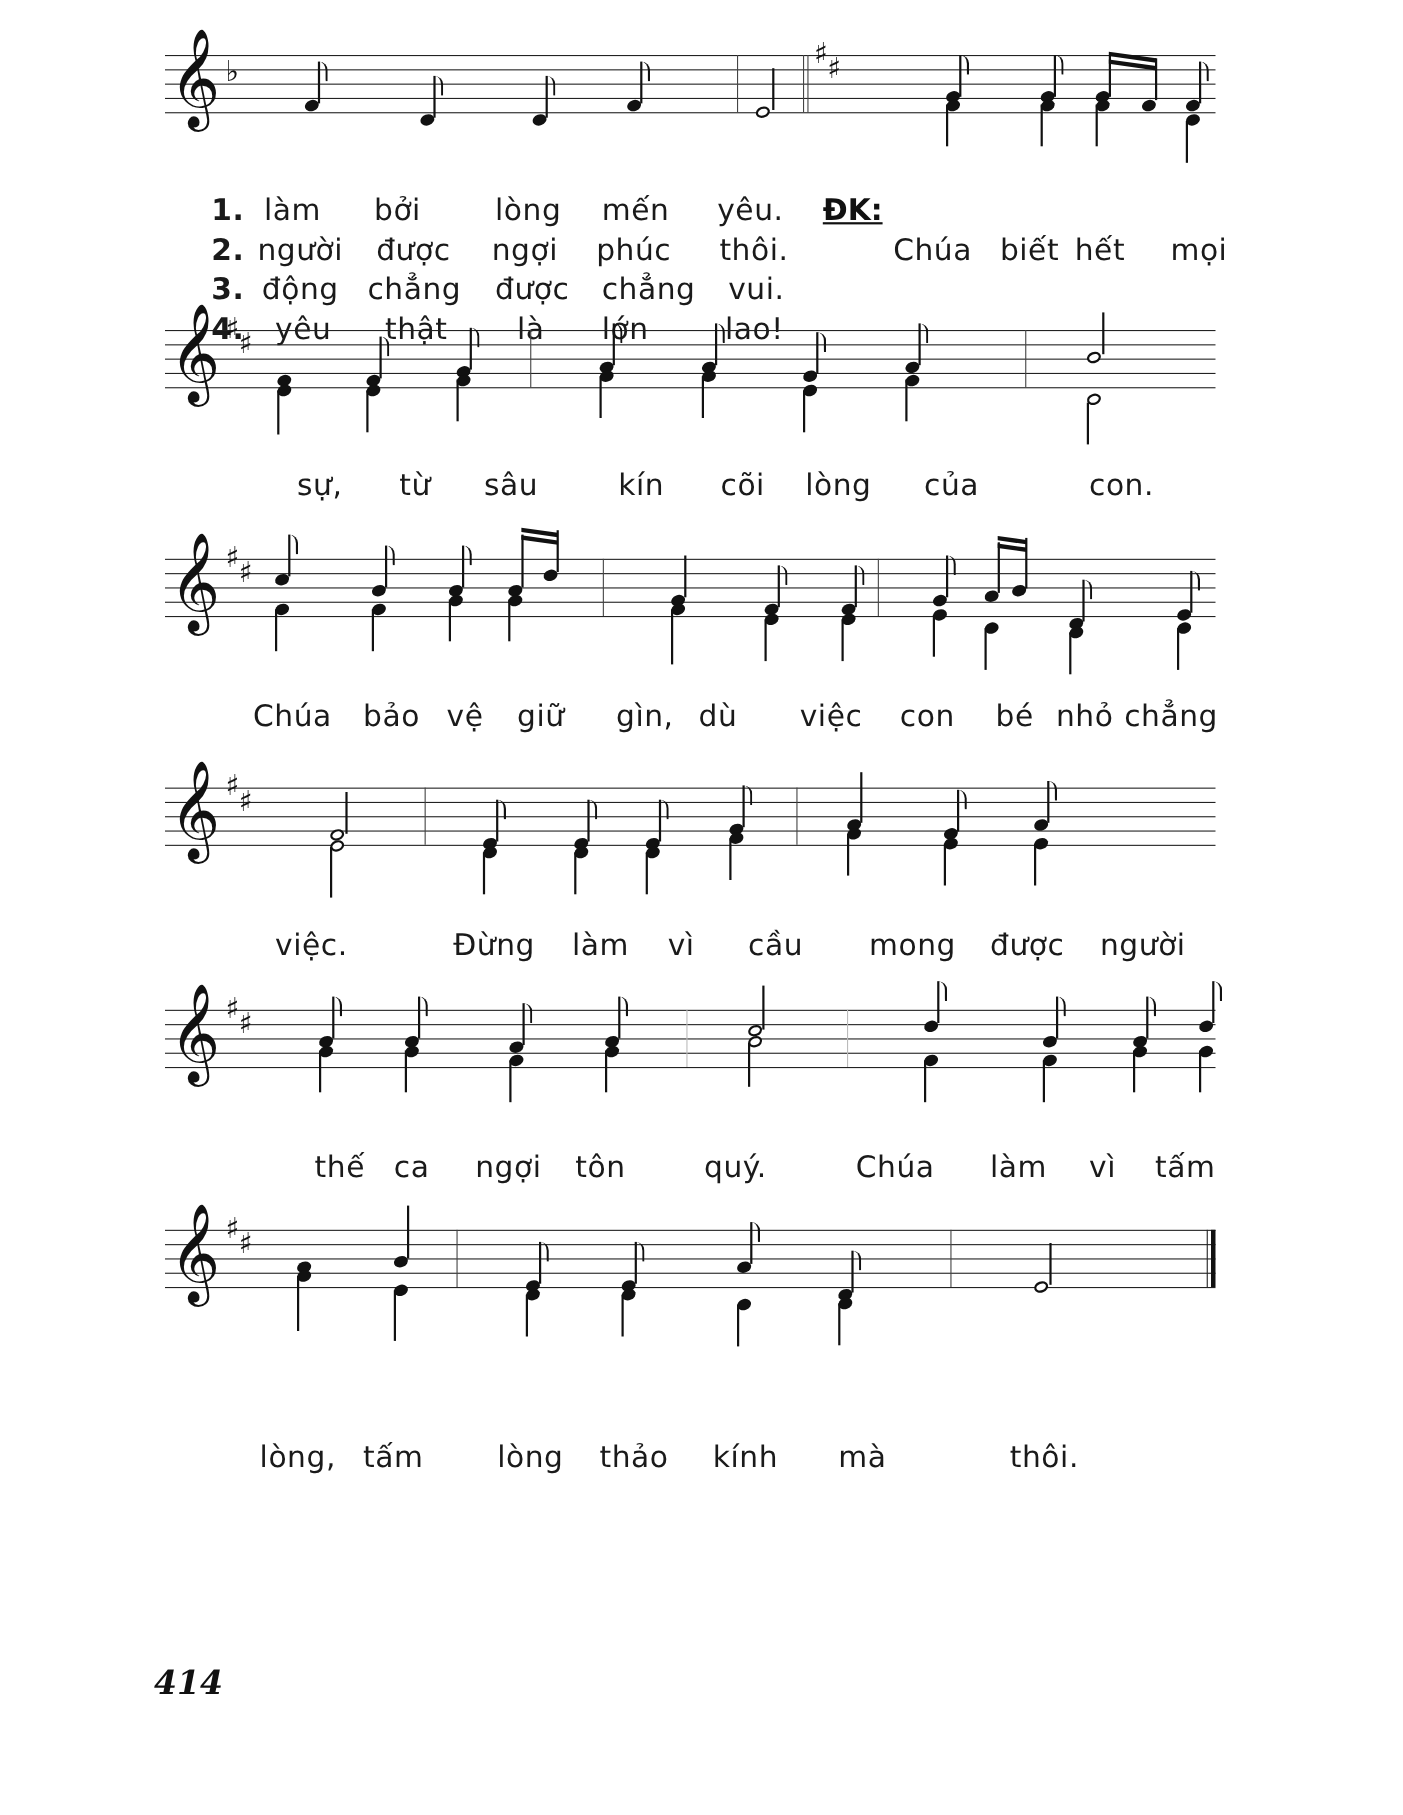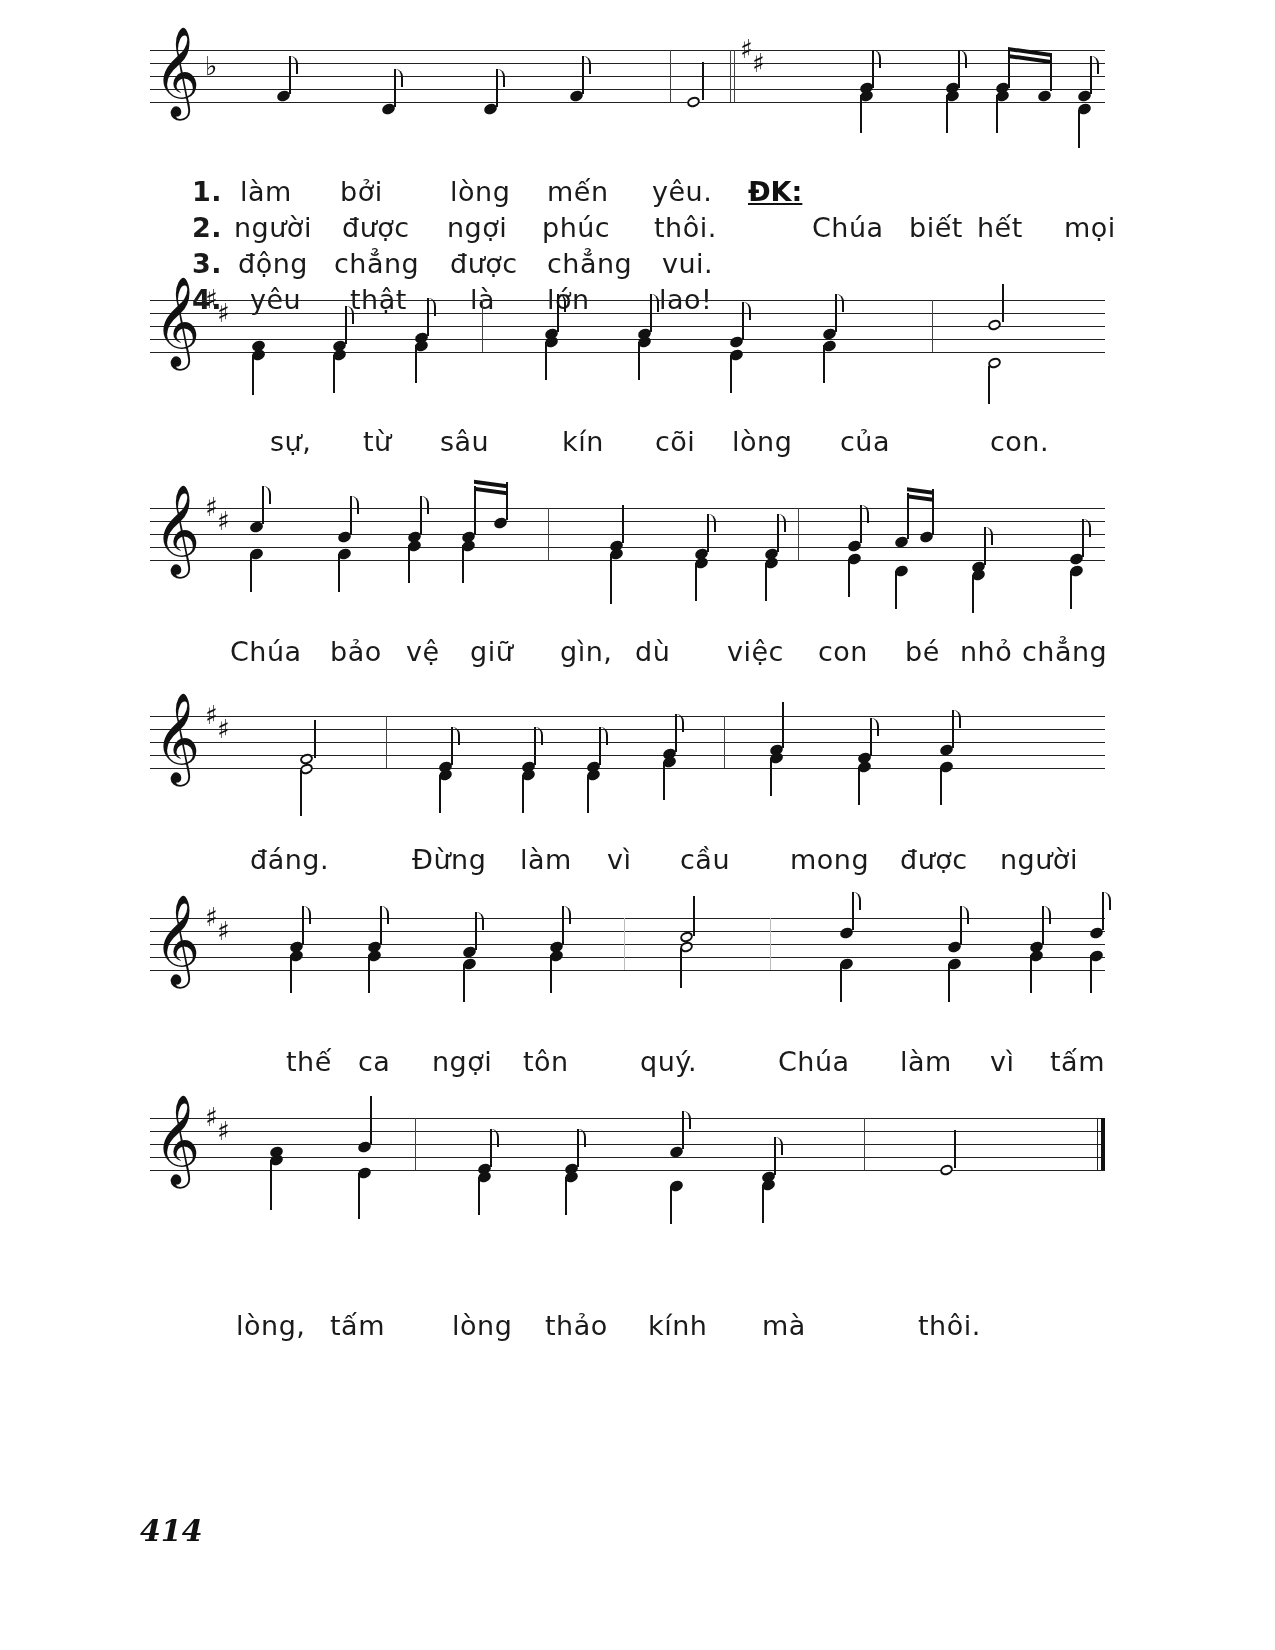--- a/index.html
+++ b/index.html
@@ -317,21 +317,21 @@
       <div class="stem" style="left:720px;top:2px;height:38px;"></div>
       <div class="flag" style="left:721px;top:2px;"></div>
       <div class="stem" style="left:708px;top:51px;height:38px;"></div>
     <div class="note" style="left:790px;top:29px;"></div>
       <div class="note" style="left:790px;top:46px;"></div>
       <div class="stem" style="left:802px;top:-6px;height:38px;"></div>
       <div class="flag" style="left:803px;top:-6px;"></div>
       <div class="stem" style="left:790px;top:51px;height:38px;"></div>
   </div>
   <div class="lyrics" style="left:0;top:128px;width:955px;height:40px;">
-    <span class="word" style="left:100px">đáng.</span>
+    <span class="word" style="left:100px">việc.</span>
     <span class="word" style="left:262px">Đừng</span>
     <span class="word" style="left:370px">làm</span>
     <span class="word" style="left:457px">vì</span>
     <span class="word" style="left:530px">cầu</span>
     <span class="word" style="left:640px">mong</span>
     <span class="word" style="left:750px">được</span>
     <span class="word" style="left:850px">người</span>
   </div>
 </div>
 

